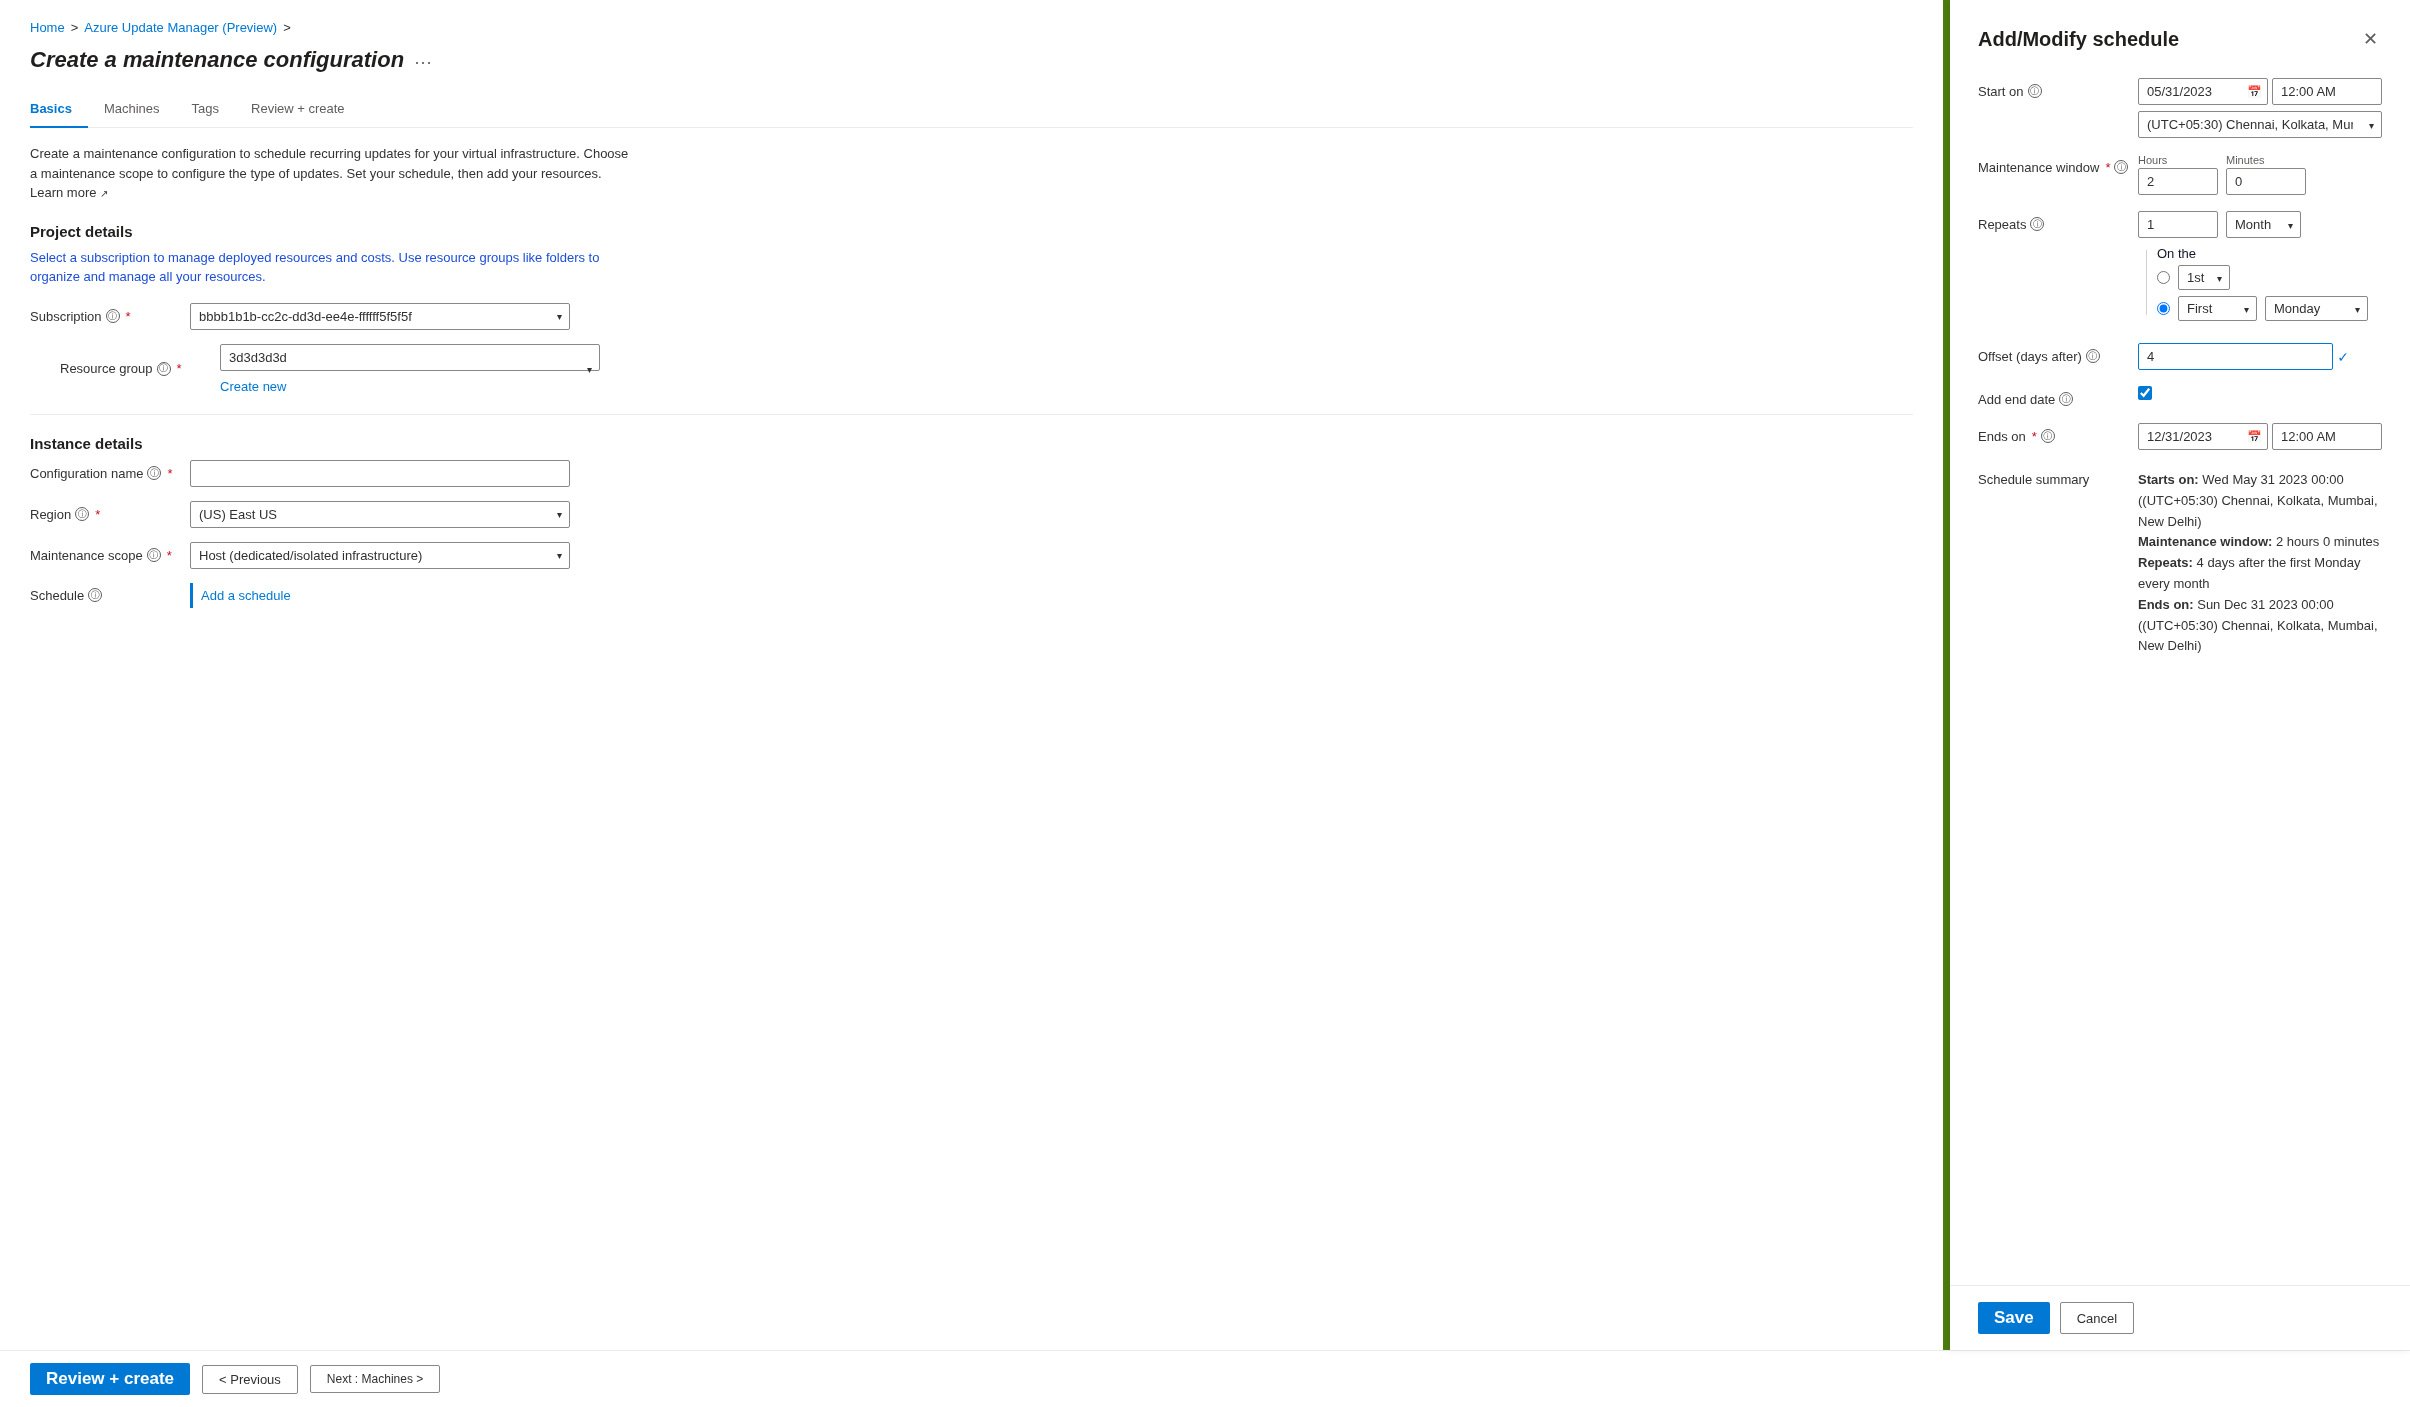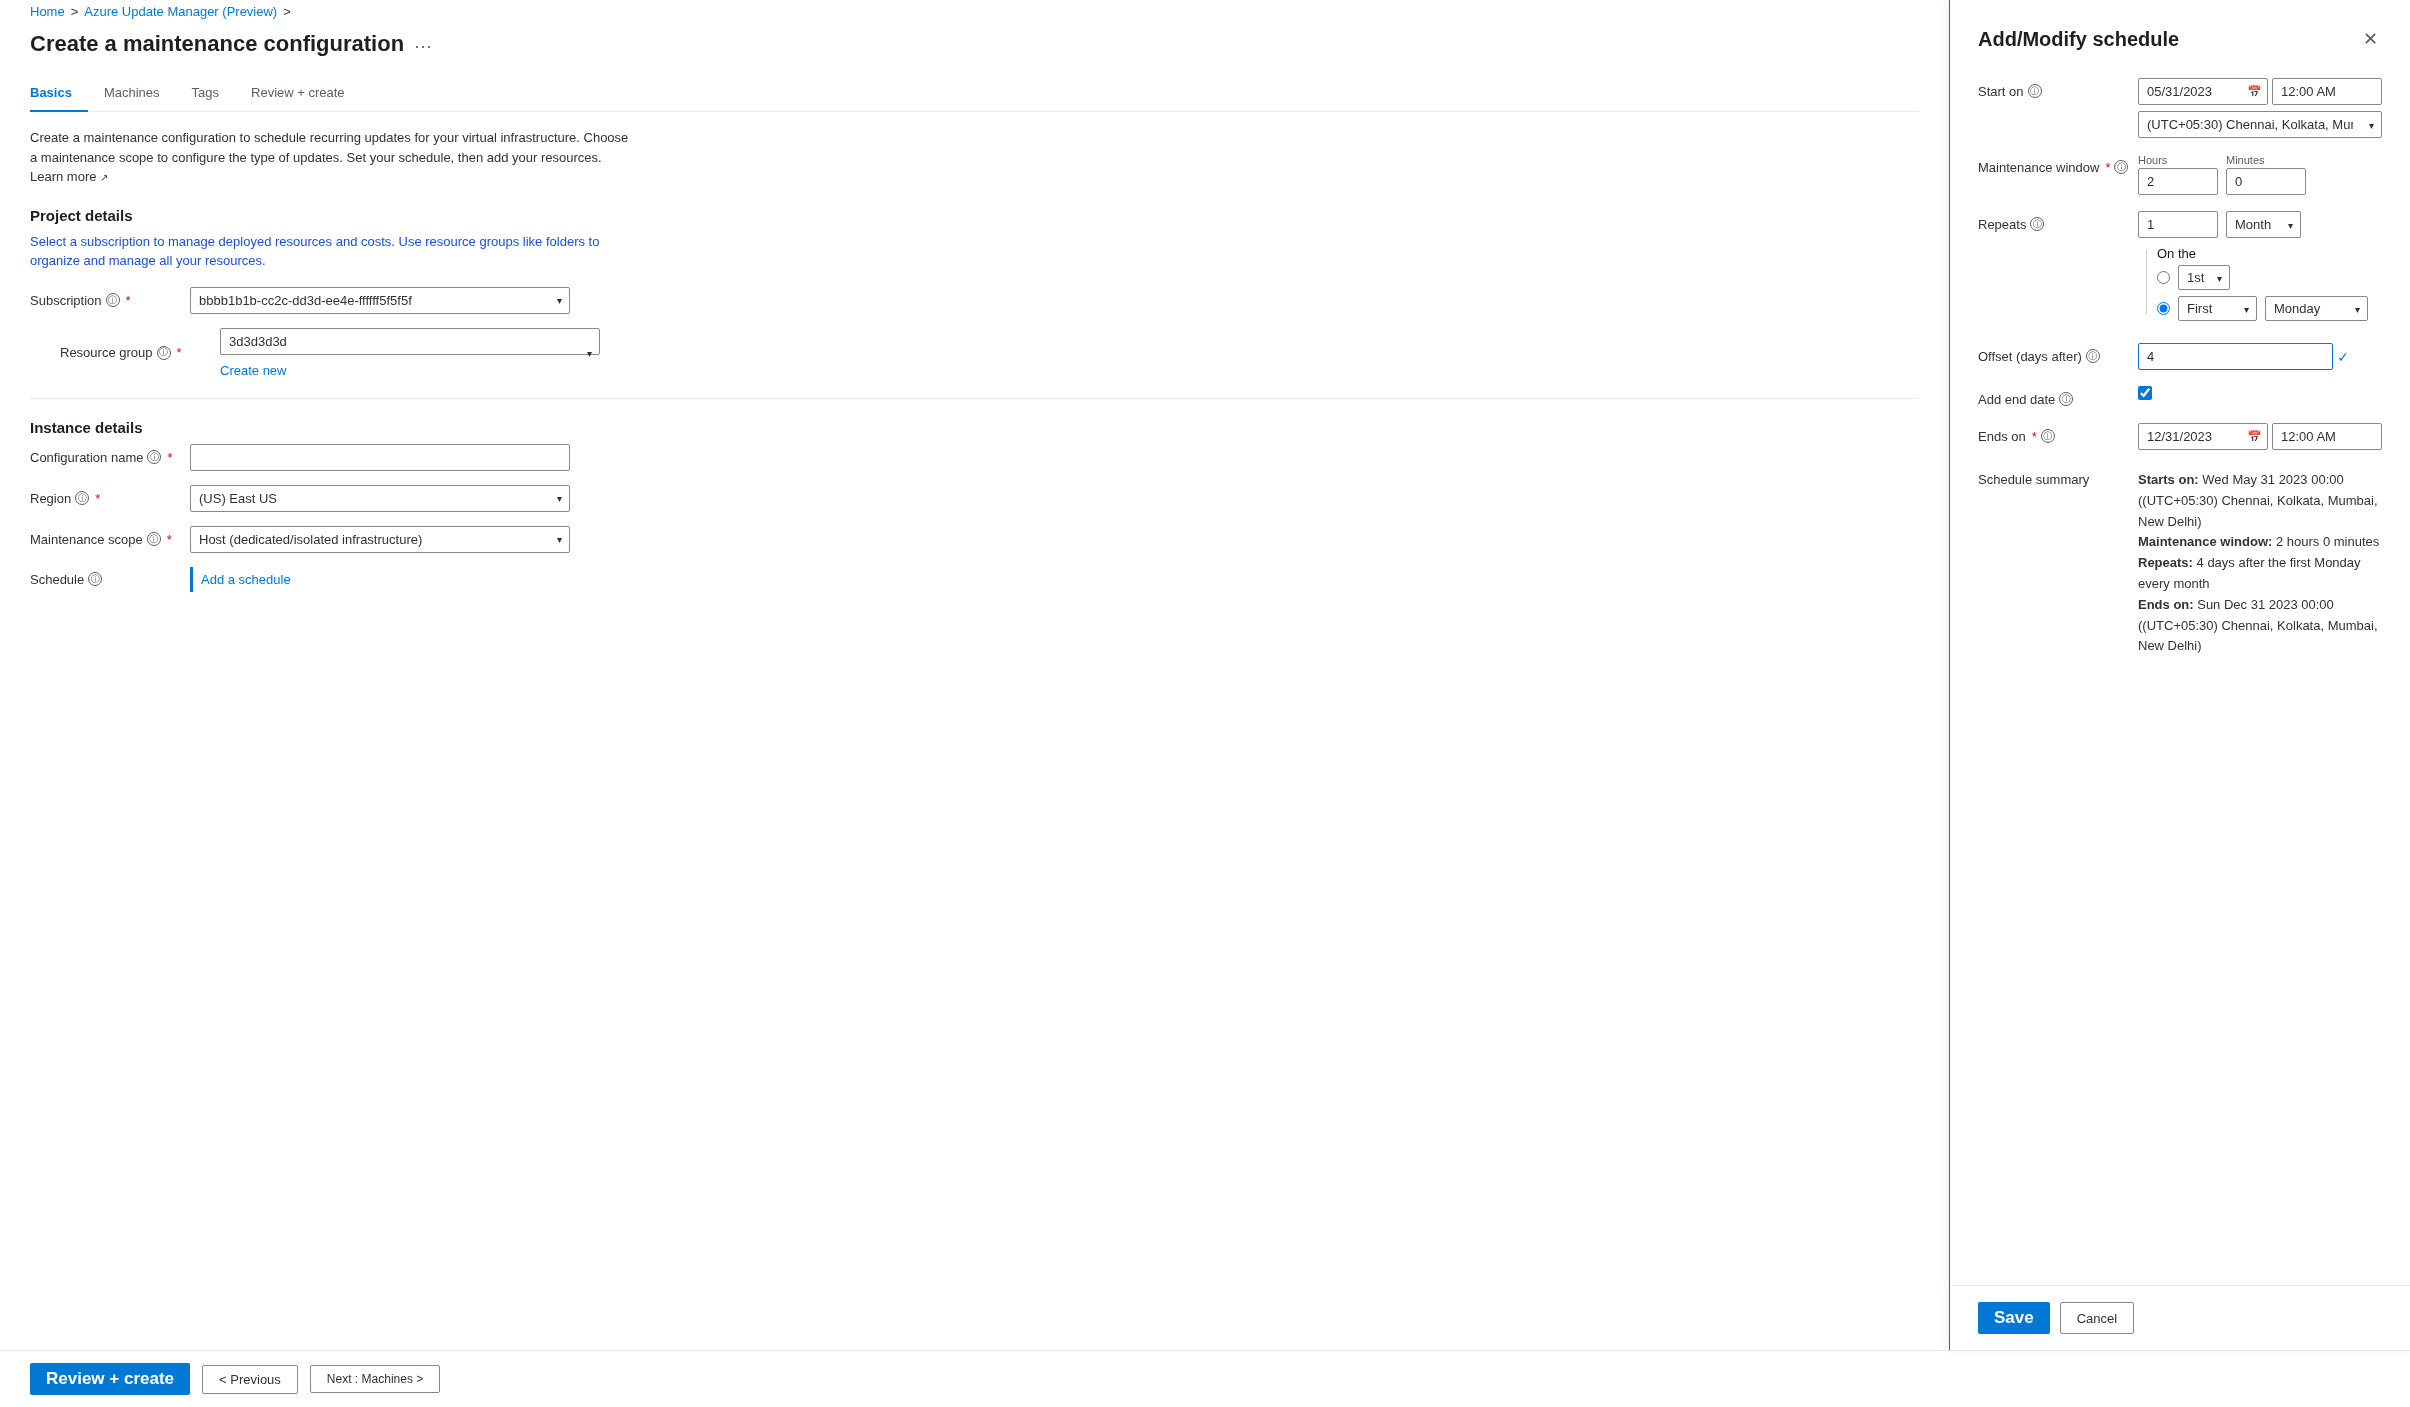--- a/index.html
+++ b/index.html
@@ -1,26 +1,26 @@
 <!DOCTYPE html>
 <html><head>
   <meta charset="utf-8">
   <style>
     * { box-sizing: border-box; margin: 0; padding: 0; font-family: 'Segoe UI', Arial, sans-serif; font-size: 13px; color: #333; }
     body { background: #f3f2f1; display: flex; flex-direction: column; min-height: 100vh; }
 
     .main-layout { display: flex; flex: 1; background: #fff; min-height: calc(100vh - 60px); }
 
     
-    .left-panel { flex: 1; padding: 4px 30px; overflow-y: auto; border-right: 1px solid #4d7c0f; }
+    .left-panel { flex: 1; padding: 20px 30px; overflow-y: auto; border-right: 7px solid #4d7c0f; }
 
     .breadcrumb { display: flex; align-items: center; gap: 6px; font-size: 12px; color: #605e5c; margin-bottom: 12px; }
     .breadcrumb a { color: #0078d4; text-decoration: none; }
 
-    .page-title { font-size: 22px; font-weight: 600; color: #201f1e; margin-bottom: 4px; display: flex; align-items: center; gap: 10px; }
+    .page-title { font-size: 22px; font-weight: 600; color: #201f1e; margin-bottom: 4px; display: flex; align-items: center; gap: 10px; font-style: italic; }
     .page-title-dots { font-size: 18px; color: #605e5c; cursor: pointer; }
 
     .tabs { display: flex; gap: 0; border-bottom: 1px solid #edebe9; margin-bottom: 16px; margin-top: 16px; }
     .tab { padding: 8px 16px 10px 0; cursor: pointer; font-size: 13px; color: #605e5c; border-bottom: 2px solid transparent; margin-bottom: -1px; }
     .tab.active { color: #0078d4; border-bottom: 2px solid #0078d4; font-weight: 600; }
 
     .description { font-size: 13px; color: #323130; line-height: 1.5; margin-bottom: 20px; max-width: 600px; }
     .learn-more { color: #0078d4; text-decoration: none; }
     .learn-more-icon { font-size: 10px; }
 

